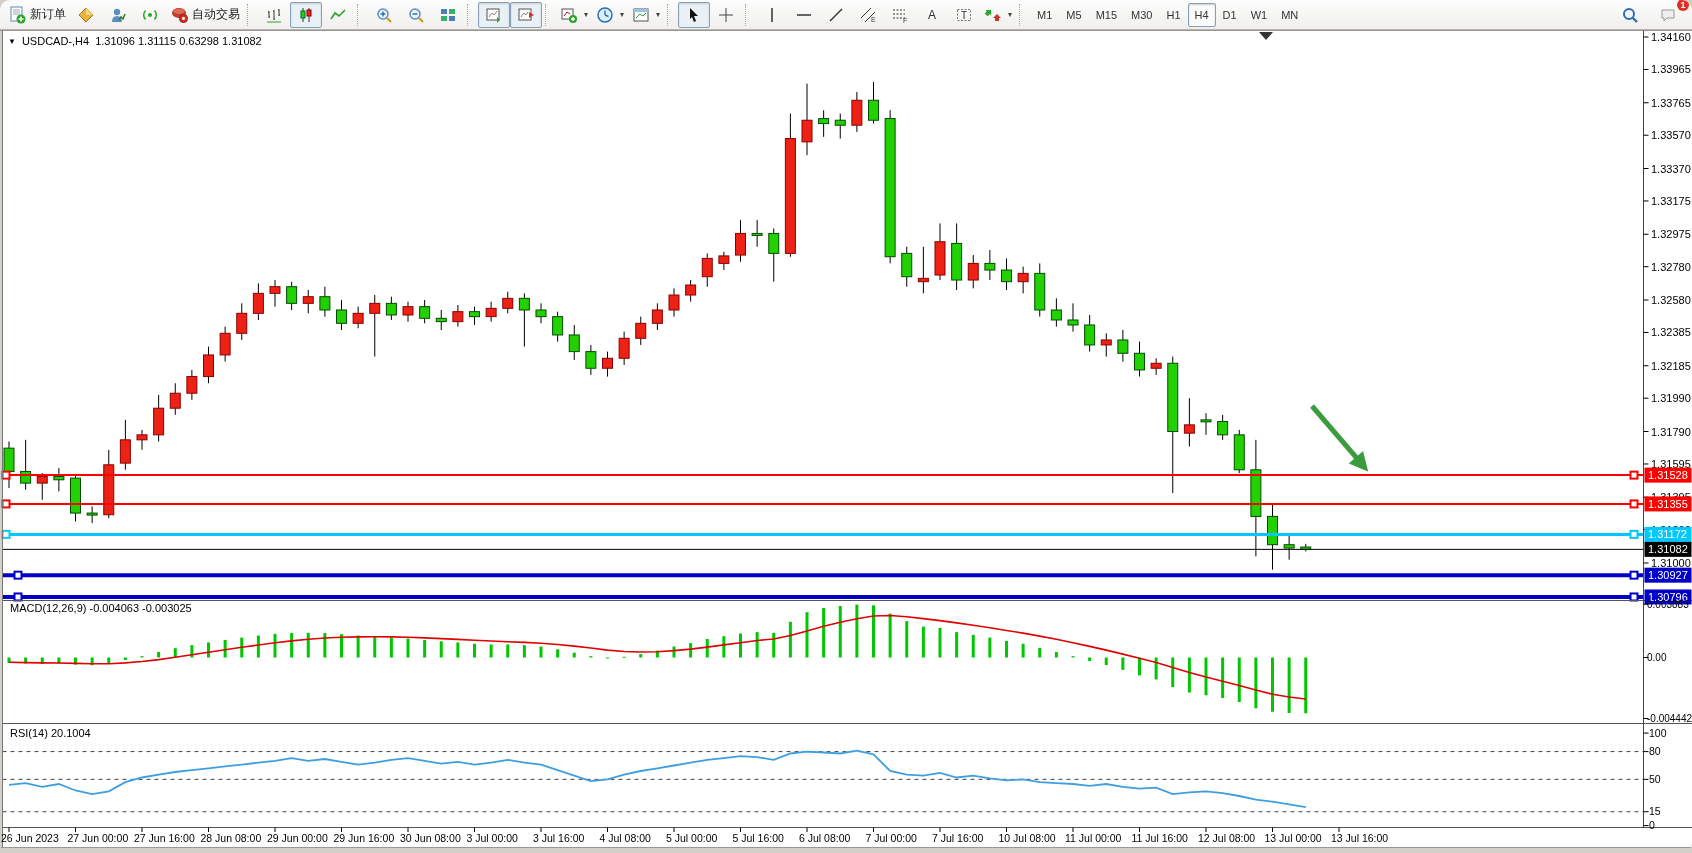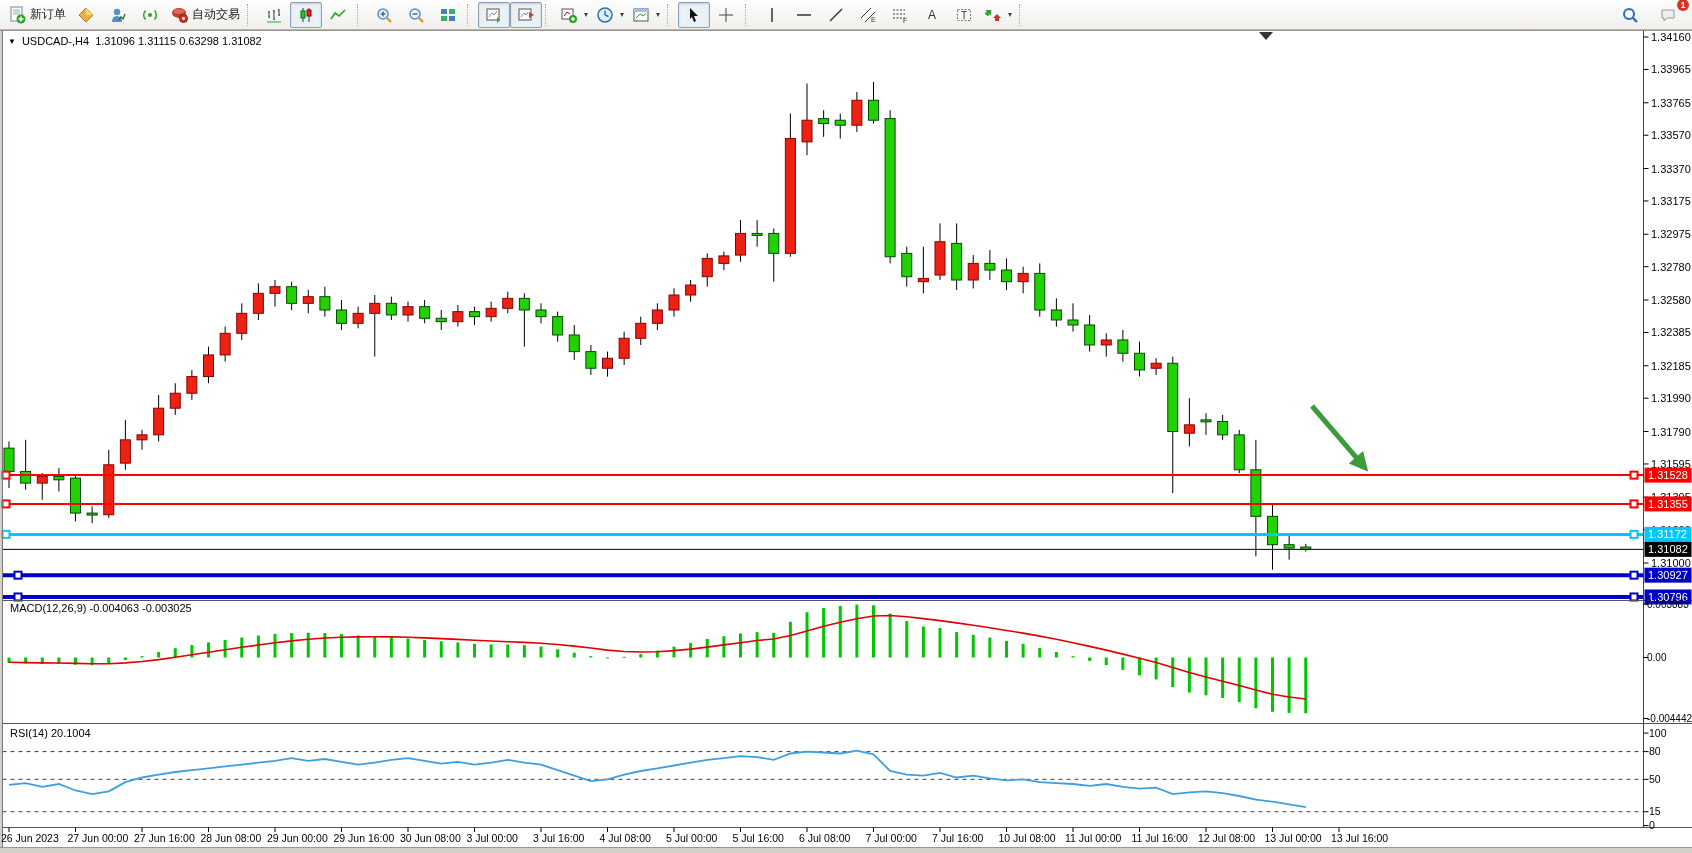--- a/index.html
+++ b/index.html
@@ -1,16 +1,16 @@
 <!DOCTYPE html>
 <html><head>
 <meta charset="utf-8">
 <style>
   html,body{margin:0;padding:0;background:#d4d0c8;font-family:"Liberation Sans",sans-serif;}
-  #app{position:relative;width:1692px;height:853px;overflow:hidden;background:#d4d0c8;}
+  #app{position:relative;width:1692px;height:853px;overflow:hidden;background:#d4d0c8;border-radius:10px;}
   
   #toolbar{position:absolute;left:0;top:0;width:1692px;height:30px;background:linear-gradient(#fdfdfd,#f0efed);border-bottom:1px solid #b8b5b0;display:flex;align-items:center;padding:0 4px;box-sizing:border-box;}
   .tb-btn{height:24px;min-width:24px;display:flex;align-items:center;justify-content:center;gap:4px;padding:0 3px;border:1px solid transparent;border-radius:2px;font-size:12px;color:#222;cursor:default;}
   .tb-btn.pressed{background:#e9f0f6;border:1px solid #8aa0b8;box-shadow:inset 0 1px 2px rgba(0,0,0,.15);}
   .tb-sep{width:7px;height:22px;margin:0 3px;border-left:1px dotted #a8a5a0;}
   .tb-label{font-size:12px;white-space:nowrap;}
   .tf-btn{height:22px;padding:0 6px;display:flex;align-items:center;font-size:11px;color:#333;border:1px solid transparent;border-radius:2px;}
   .tf-btn.active{background:#fbfbfb;border:1px solid #8aa0b8;box-shadow:inset 0 1px 2px rgba(0,0,0,.18);}
   .dd{font-size:8px;color:#444;margin-left:2px;}
   #tb-right{margin-left:auto;display:flex;align-items:center;gap:6px;padding-right:4px;}
@@ -210,20 +210,31 @@
         </svg>
     </div>
     <div class="tb-btn">
       <svg width="18" height="18">
           <polygon points="5,3 9,7 7,7 7,10 3,10 3,7 1,7" fill="#2aa52a" transform="rotate(45 5 6)"></polygon>
           <polygon points="13,8 17,12 15,12 15,15 11,15 11,12 9,12" fill="#c23b2e"></polygon>
         </svg>
       <span class="dd">▾</span>
     </div>
     <div class="tb-sep"></div>
+    <div id="tf-group" style="display: flex;">
+        <div class="tf-btn">M1</div>
+        <div class="tf-btn">M5</div>
+        <div class="tf-btn">M15</div>
+        <div class="tf-btn">M30</div>
+        <div class="tf-btn">H1</div>
+        <div class="tf-btn active">H4</div>
+        <div class="tf-btn">D1</div>
+        <div class="tf-btn">W1</div>
+        <div class="tf-btn">MN</div>
+      </div>
     <div id="tb-right">
       <div class="tb-btn">
         <svg width="18" height="18">
             <circle cx="8" cy="8" r="5" fill="none" stroke="#2a6fb0" stroke-width="2"></circle>
             <line x1="12" y1="12" x2="16" y2="16" stroke="#2a6fb0" stroke-width="2.4"></line>
           </svg>
       </div>
       <div class="tb-btn" style="position:relative;">
         <svg width="18" height="18">
             <path d="M3 4 h12 v8 h-7 l-3 3 v-3 h-2 Z" fill="#eee" stroke="#999"></path>

